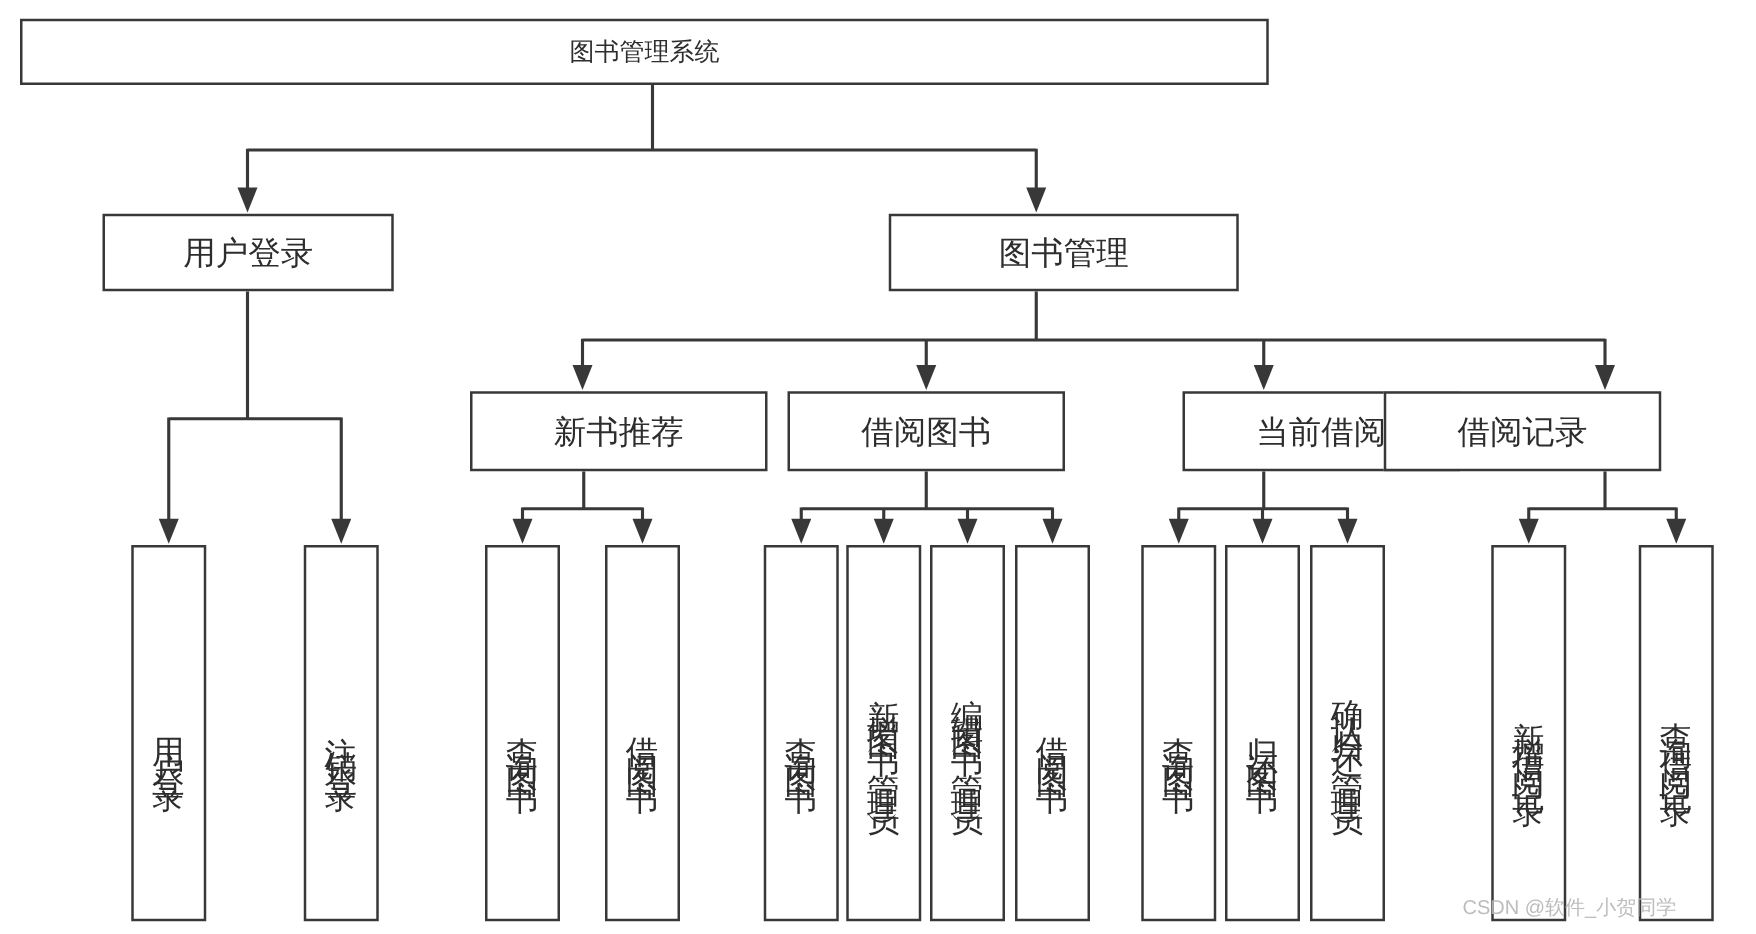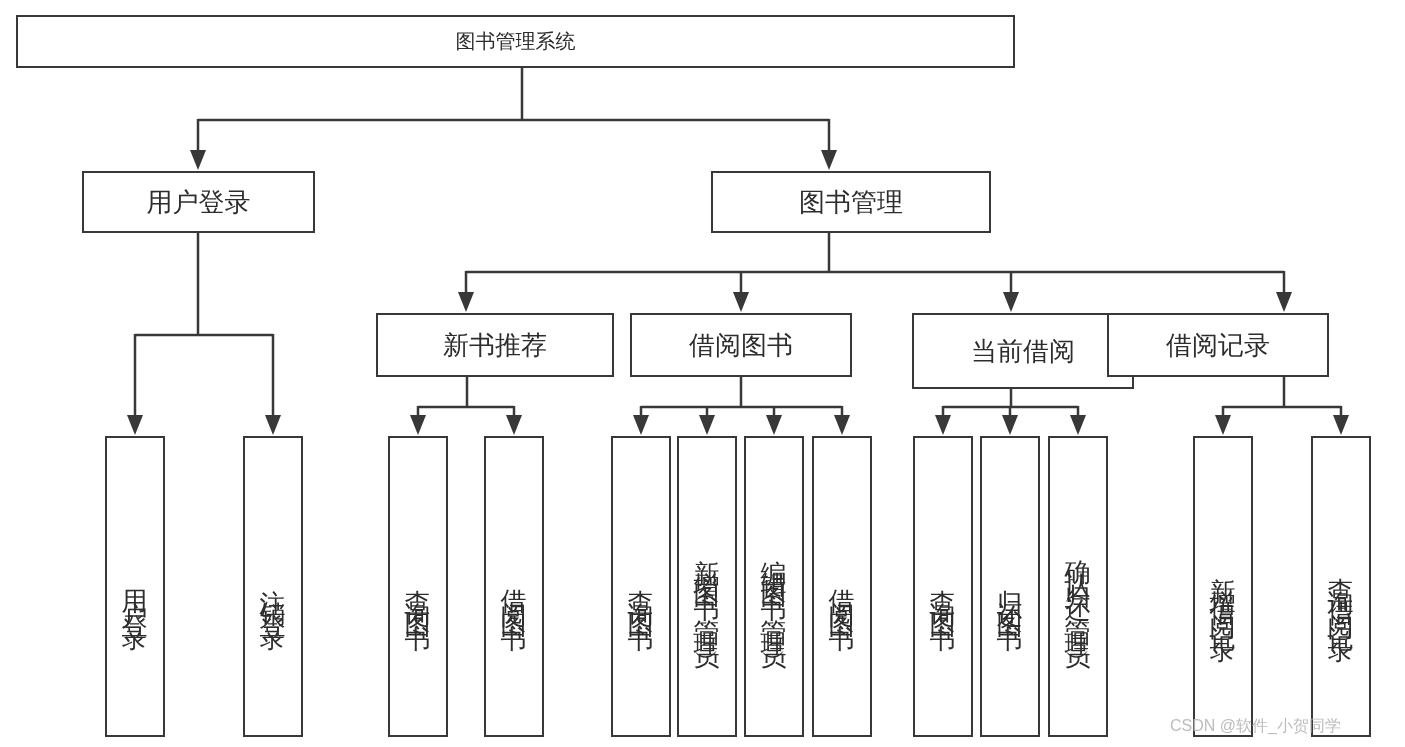--- a/index.html
+++ b/index.html
@@ -118,21 +118,21 @@
     </g>
   </svg>
 
   <div class="node root-box" style="left:16px; top:15px; width:999px; height:53px;">图书管理系统</div>
 
   <div class="node" style="left:82px; top:171px; width:233px; height:62px;">用户登录</div>
   <div class="node" style="left:711px; top:171px; width:280px; height:62px;">图书管理</div>
 
   <div class="node" style="left:376px; top:313px; width:238px; height:64px;">新书推荐</div>
   <div class="node" style="left:630px; top:313px; width:222px; height:64px;">借阅图书</div>
-  <div class="node" style="left:912px; top:313px; width:222px; height:76px;">当前借阅</div>
+  <div class="node" style="left:946px; top:313px; width:222px; height:64px;">当前借阅</div>
   <div class="node" style="left:1107px; top:313px; width:222px; height:64px;">借阅记录</div>
 
   <div class="node leaf" style="left:105px; top:436px; width:60px; height:301px;">
     <span>用户登录</span>
   </div>
   <div class="node leaf" style="left:243px; top:436px; width:60px; height:301px;">
     <span>注销登录</span>
   </div>
 
   <div class="node leaf" style="left:388px; top:436px; width:60px; height:301px;">

